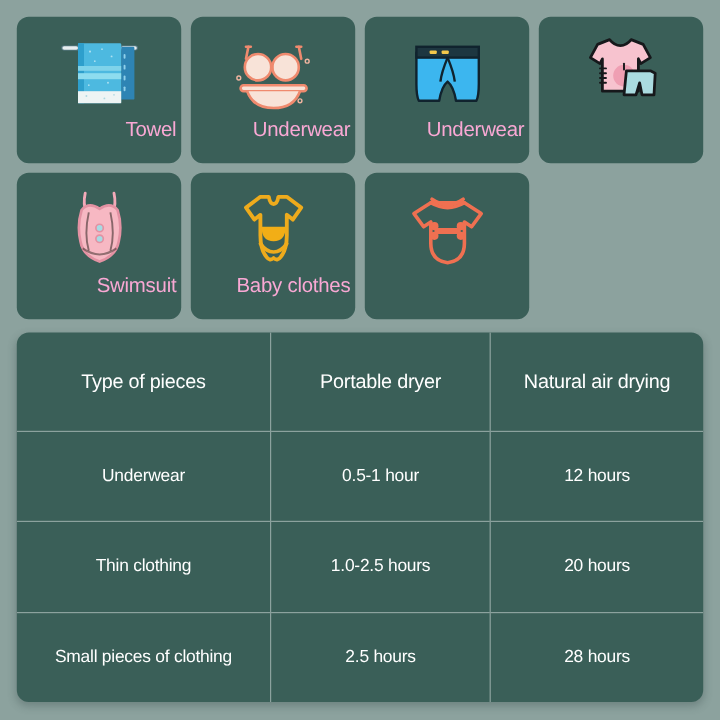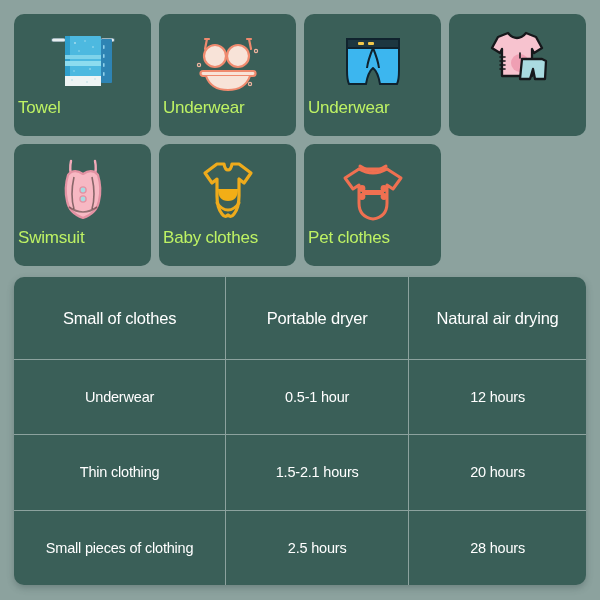--- a/index.html
+++ b/index.html
@@ -43,24 +43,24 @@
   .cat-icon {
     flex: 0 0 auto;
     height: 72px;
     width: 100%;
     display: flex;
     align-items: center;
     justify-content: center;
   }
   .cat-icon svg { display: block; }
   .cat-label {
-    color: #bef264;
+    color: #f9a8d4;
     font-size: 17px;
     line-height: 19px;
-    text-align: left;
+    text-align: right;
     letter-spacing: -0.2px;
     width: 100%;
     margin-top: 2px;
     white-space: pre-line;
   }
 
   
   .table-panel {
     margin-top: 11px;
     background: #3a5f58;
@@ -235,48 +235,47 @@
           <path d="M23 9 q13 9 26 0" fill="none" stroke="#ef7051" stroke-width="3" stroke-linecap="round"></path>
           <g fill="#ef7051">
             <rect x="25" y="33" width="22" height="5" rx="2.5"></rect>
             <circle cx="25" cy="31.5" r="3.4"></circle>
             <circle cx="25" cy="39.5" r="3.4"></circle>
             <circle cx="47" cy="31.5" r="3.4"></circle>
             <circle cx="47" cy="39.5" r="3.4"></circle>
           </g>
         </svg>
       </div>
-      <div class="cat-label">Pet clothes</div>
     </div>
 
   </div>
 
   <div class="table-panel">
     <table class="dry-table">
       <colgroup>
           <col class="c1">
           <col class="c2">
           <col class="c3">
         </colgroup>
       <thead>
         <tr>
-          <th>Small of clothes</th>
+          <th>Type of pieces</th>
           <th>Portable dryer</th>
           <th>Natural air drying</th>
         </tr>
       </thead>
       <tbody>
         <tr>
           <td>Underwear</td>
           <td>0.5-1 hour</td>
           <td>12 hours</td>
         </tr>
         <tr>
           <td>Thin clothing</td>
-          <td>1.5-2.1 hours</td>
+          <td>1.0-2.5 hours</td>
           <td>20 hours</td>
         </tr>
         <tr>
           <td>Small pieces of clothing</td>
           <td>2.5 hours</td>
           <td>28 hours</td>
         </tr>
       </tbody>
     </table>
   </div>

